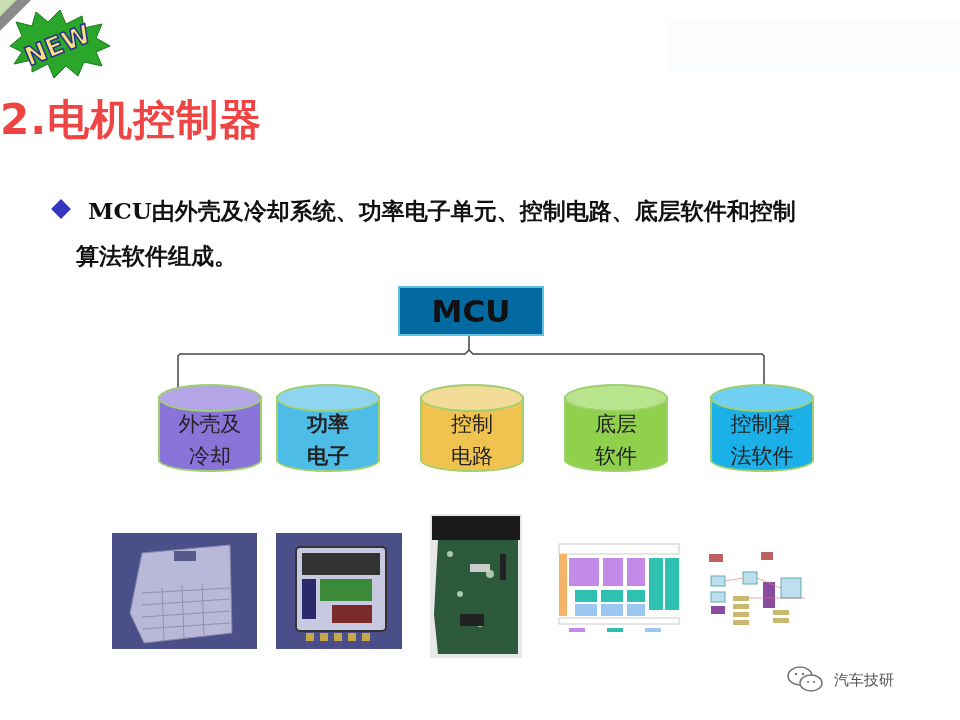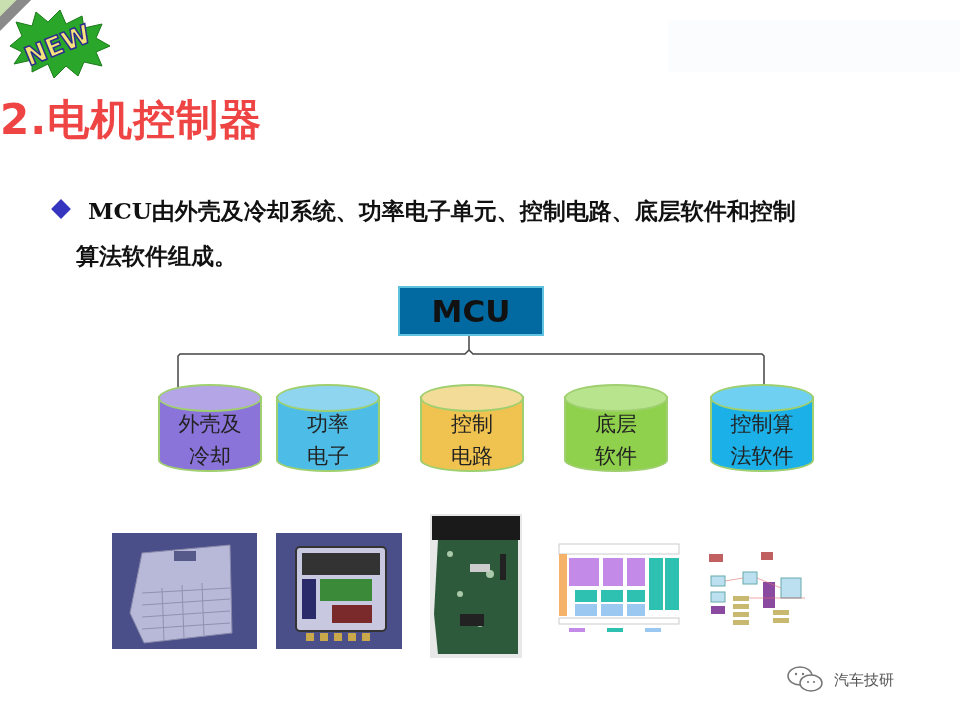--- a/index.html
+++ b/index.html
@@ -52,21 +52,21 @@
 <div class="mcu-box">MCU</div>
 
 <div class="cyl" style="left:130px;margin-left:28px;">
   <div class="body" style="background:#8a73d9;"></div>
   <div class="topcap" style="background:#b3a5e6;"></div>
   <div class="label">
       <div>外壳及</div>
       <div>冷却</div>
     </div>
 </div>
-<div class="cyl" style="left:276px;">
+<div class="cyl" style="left:276px;font-weight:bold;">
   <div class="body" style="background:#4dbde8;"></div>
   <div class="topcap" style="background:#8fd5f0;"></div>
   <div class="label">
       <div>功率</div>
       <div>电子</div>
     </div>
 </div>
 <div class="cyl" style="left:420px;">
   <div class="body" style="background:#f0c24f;"></div>
   <div class="topcap" style="background:#f3dc98;"></div>

